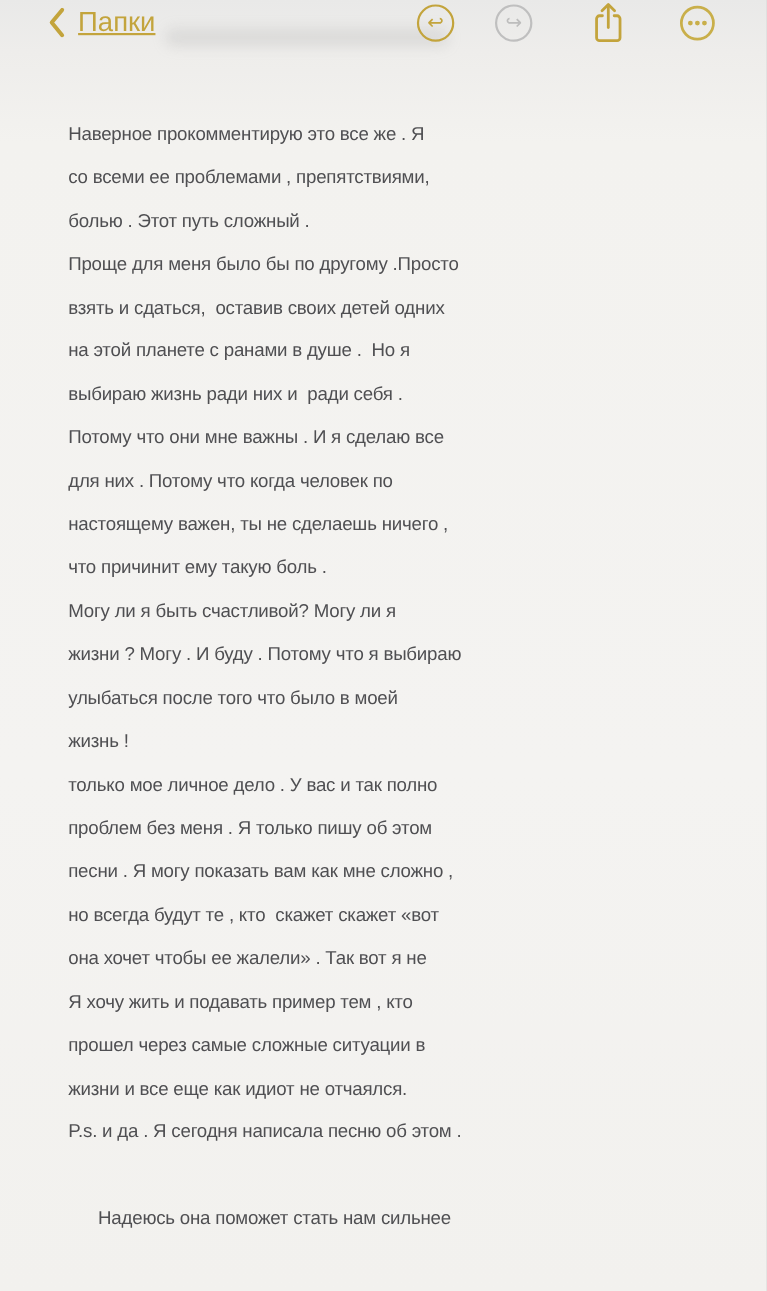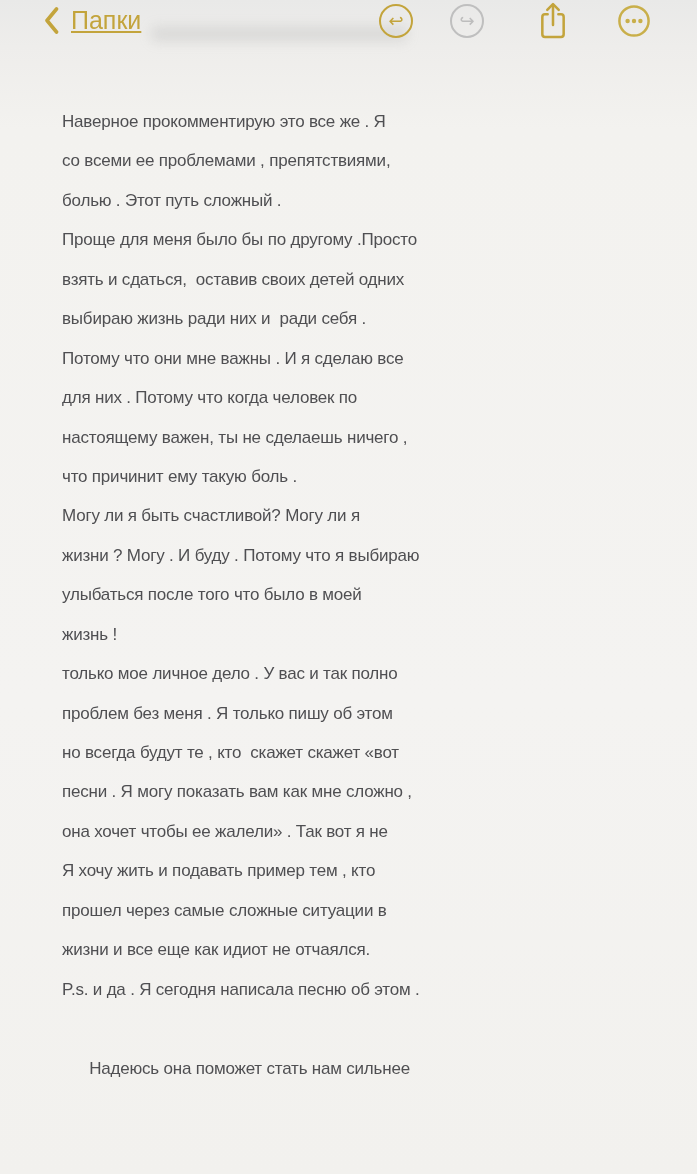--- a/index.html
+++ b/index.html
@@ -102,33 +102,34 @@
     </div>
   </div>
 
   <div class="note-body">
 
     <div class="line">Наверное прокомментирую это все же . Я</div>
       <div class="line">со всеми ее проблемами , препятствиями,</div>
       <div class="line">болью . Этот путь сложный .</div>
       <div class="line">Проще для меня было бы по другому .Просто</div>
       <div class="line">взять и сдаться,  оставив своих детей одних</div>
+      <div class="line">на этой планете с ранами в душе .  Но я</div>
       <div class="line">выбираю жизнь ради них и  ради себя .</div>
       <div class="line">Потому что они мне важны . И я сделаю все</div>
       <div class="line">для них . Потому что когда человек по</div>
       <div class="line">настоящему важен, ты не сделаешь ничего ,</div>
       <div class="line">что причинит ему такую боль .</div>
       <div class="line">Могу ли я быть счастливой? Могу ли я</div>
       <div class="line">жизни ? Могу . И буду . Потому что я выбираю</div>
       <div class="line">улыбаться после того что было в моей</div>
       <div class="line">жизнь !</div>
       <div class="line">только мое личное дело . У вас и так полно</div>
       <div class="line">проблем без меня . Я только пишу об этом</div>
+      <div class="line">песни . Я могу показать вам как мне сложно ,</div>
       <div class="line">но всегда будут те , кто  скажет скажет «вот</div>
-      <div class="line">песни . Я могу показать вам как мне сложно ,</div>
       <div class="line">она хочет чтобы ее жалели» . Так вот я не</div>
       <div class="line">Я хочу жить и подавать пример тем , кто</div>
       <div class="line">прошел через самые сложные ситуации в</div>
       <div class="line">жизни и все еще как идиот не отчаялся.</div>
       <div class="line">P.s. и да . Я сегодня написала песню об этом .</div>
       <div class="line">
       <span>Надеюсь она поможет стать нам сильнее</span>
       
     </div>
   </div>

